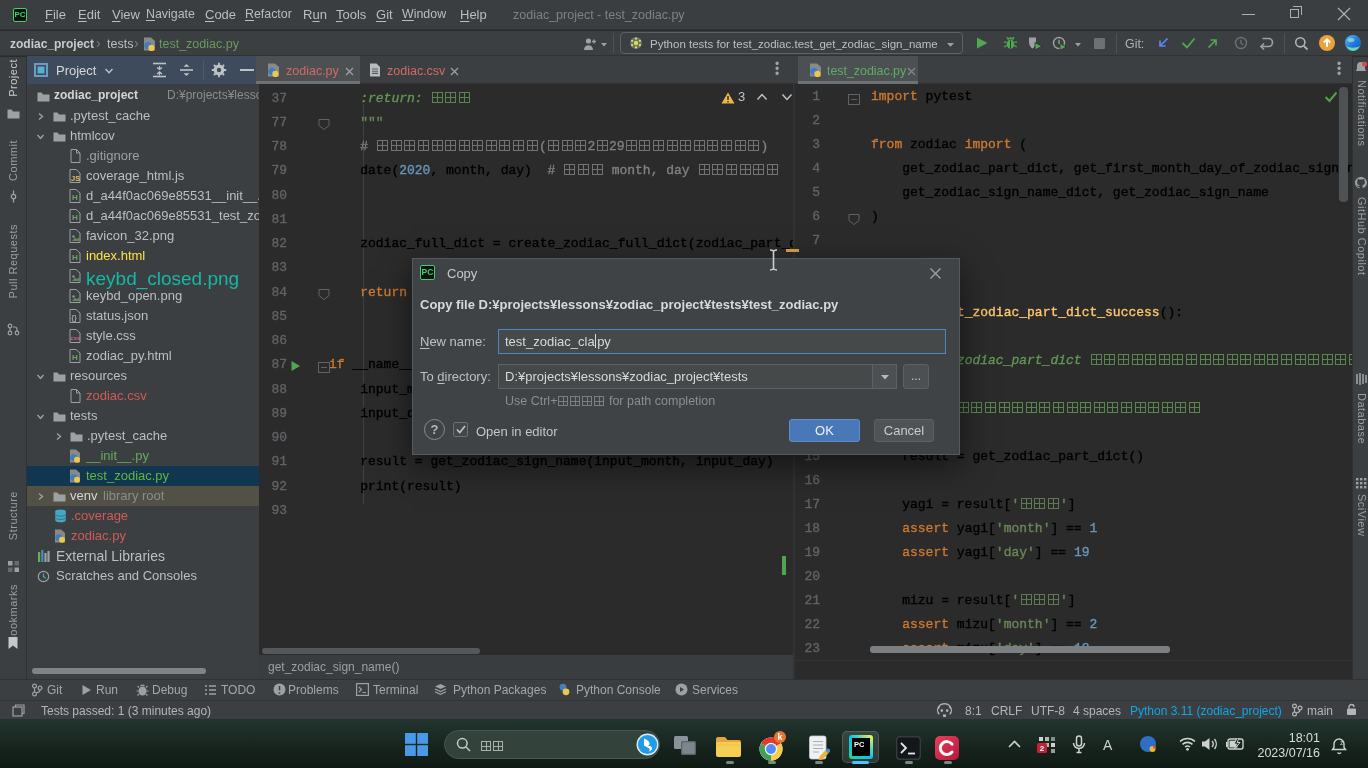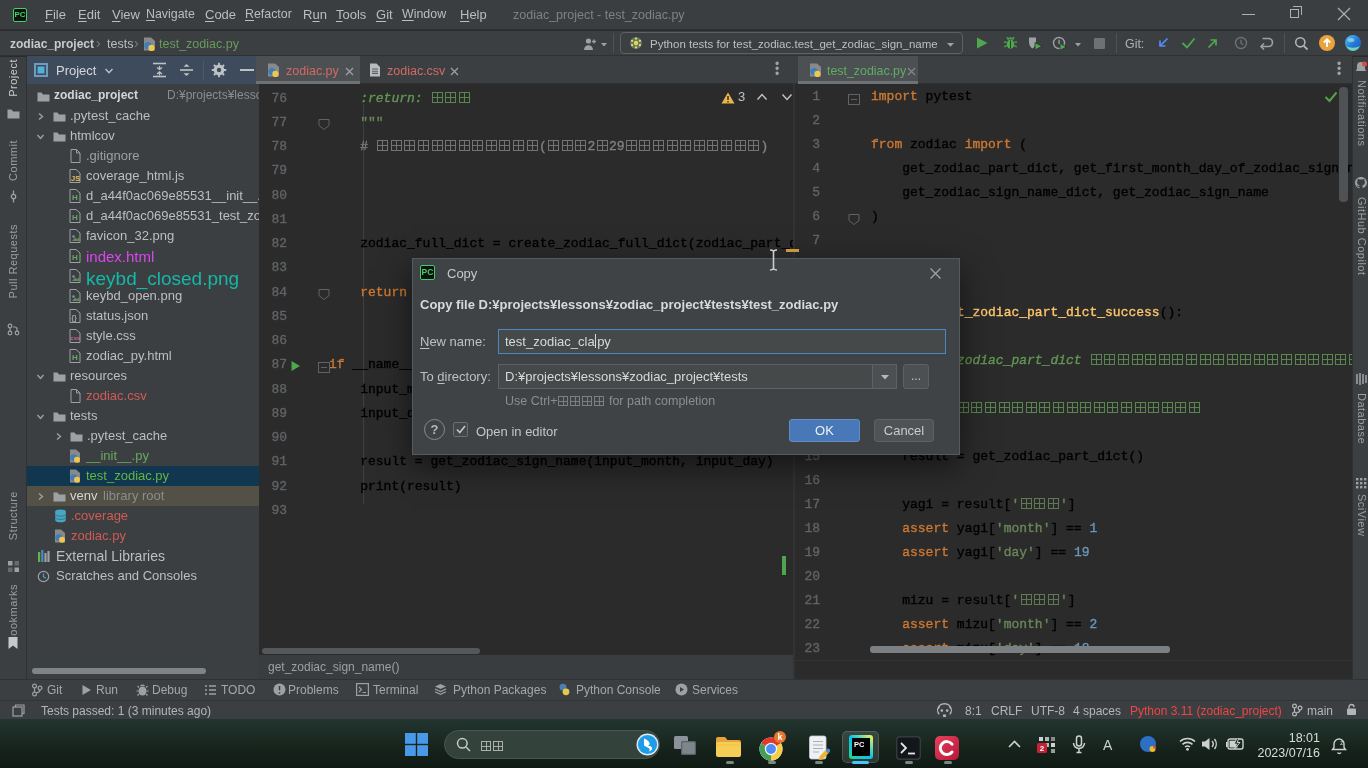--- a/index.html
+++ b/index.html
@@ -151,21 +151,21 @@
         <path d="M3 12l3-3.4 2 1.6 1.5-1.6 1 1.2V12z" fill="#6a8759"></path>
       </svg>
     </div>
 <div class="a" style="left:59px;top:144px;font-size:13px;color:#bcbec2;white-space:nowrap">favicon_32.png</div>
 <div class="a" style="left:42px;top:165px;width:12px;height:14px">
       <svg width="12" height="14" viewBox="0 0 12 14">
         <path d="M1 .5h6L11 4v9.5H1z" fill="none" stroke="#9da1a4"></path>
         <text x="3" y="11" font-size="8" fill="#67a862" font-family="Liberation Sans" font-weight="bold">H</text>
       </svg>
     </div>
-<div class="a" style="left:59px;top:164px;font-size:15px;color:#d946ef;white-space:nowrap">index.html</div>
+<div class="a" style="left:59px;top:164px;font-size:13px;color:#fde047;white-space:nowrap">index.html</div>
 <div class="a" style="left:42px;top:185px;width:12px;height:14px">
       <svg width="12" height="14" viewBox="0 0 12 14">
         <path d="M1 .5h6L11 4v9.5H1z" fill="none" stroke="#9da1a4"></path>
         <circle cx="4.5" cy="7.5" r="1.3" fill="#6897bb"></circle>
         <path d="M3 12l3-3.4 2 1.6 1.5-1.6 1 1.2V12z" fill="#6a8759"></path>
       </svg>
     </div>
 <div class="a" style="left:59px;top:184px;font-size:19px;color:#14b8a6;white-space:nowrap">keybd_closed.png</div>
 <div class="a" style="left:42px;top:205px;width:12px;height:14px">
       <svg width="12" height="14" viewBox="0 0 12 14">
@@ -342,41 +342,42 @@
     </svg>
   </div>
 <div class="a" style="left:827px;top:64px;font-size:12.4px;color:#5fad65">test_zodiac.py</div>
 <svg class="a" style="left:907px;top:67px" width="9" height="9" viewBox="0 0 9 9">
     <path d="M1 1l7 7M8 1L1 8" stroke="#85888b" stroke-width="1.2"></path>
   </svg>
 <div class="a" style="left:1337px;top:62px;color:#9fa2a5;font-size:12px;line-height:5px">•<br>•<br>•</div>
 
 <div class="a" style="left:259px;top:84px;width:534px;height:564px;overflow:hidden" id="led">
 <div class="a" style="left:104px;top:20px;width:1px;height:400px;background:#3e4042"></div>
-<div class="ln mono" style="left:0;top:6.5px;width:28px">76</div>
+<div class="ln mono" style="left:0;top:6.5px;width:28px">37</div>
 <div class="ln mono" style="left:0;top:30.8px;width:28px">77</div>
 <div class="ln mono" style="left:0;top:55.0px;width:28px">78</div>
 <div class="ln mono" style="left:0;top:79.2px;width:28px">79</div>
 <div class="ln mono" style="left:0;top:103.5px;width:28px">80</div>
 <div class="ln mono" style="left:0;top:127.8px;width:28px">81</div>
 <div class="ln mono" style="left:0;top:152.0px;width:28px">82</div>
 <div class="ln mono" style="left:0;top:176.2px;width:28px">83</div>
 <div class="ln mono" style="left:0;top:200.5px;width:28px">84</div>
 <div class="ln mono" style="left:0;top:224.8px;width:28px">85</div>
 <div class="ln mono" style="left:0;top:249.0px;width:28px">86</div>
 <div class="ln mono" style="left:0;top:273.2px;width:28px">87</div>
 <div class="ln mono" style="left:0;top:297.5px;width:28px">88</div>
 <div class="ln mono" style="left:0;top:321.8px;width:28px">89</div>
 <div class="ln mono" style="left:0;top:346.0px;width:28px">90</div>
 <div class="ln mono" style="left:0;top:370.2px;width:28px">91</div>
 <div class="ln mono" style="left:0;top:394.5px;width:28px">92</div>
 <div class="ln mono" style="left:0;top:418.8px;width:28px">93</div>
 <div class="a mono" style="left:70px;top:6.5px">    <span class="doc" style="">:return</span><span class="doc">: <b class="k"></b><b class="k"></b><b class="k"></b></span></div>
 <div class="a mono" style="left:70px;top:30.8px">    <span class="st">"""</span></div>
 <div class="a mono" style="left:70px;top:55.0px">    <span class="co"># <b class="k"></b><b class="k"></b><b class="k"></b><b class="k"></b><b class="k"></b><b class="k"></b><b class="k"></b><b class="k"></b><b class="k"></b><b class="k"></b><b class="k"></b><b class="k"></b>(<b class="k"></b><b class="k"></b><b class="k"></b>2<b class="k"></b>29<b class="k"></b><b class="k"></b><b class="k"></b><b class="k"></b><b class="k"></b><b class="k"></b><b class="k"></b><b class="k"></b><b class="k"></b><b class="k"></b>)</span></div>
+<div class="a mono" style="left:70px;top:79.2px">    date(<span class="nu">2020</span>, month, day)  <span class="co"># <b class="k"></b><b class="k"></b><b class="k"></b> month, day <b class="k"></b><b class="k"></b><b class="k"></b><b class="k"></b><b class="k"></b><b class="k"></b></span></div>
 <div class="a mono" style="left:70px;top:152.0px">    zodiac_full_dict = create_zodiac_full_dict(zodiac_part_dict)</div>
 <div class="a mono" style="left:70px;top:200.5px">    <span class="kw">return</span> zodiac_full_dict</div>
 <div class="a mono" style="left:70px;top:273.2px"><span class="kw">if</span> __name__ == <span class="st">"__main__"</span>:</div>
 <div class="a mono" style="left:70px;top:297.5px">    input_month = <span class="nu">int</span>(input())</div>
 <div class="a mono" style="left:70px;top:321.8px">    input_day = <span class="nu">int</span>(input())</div>
 <div class="a mono" style="left:70px;top:370.2px">    result = get_zodiac_sign_name(input_month, input_day)</div>
 <div class="a mono" style="left:70px;top:394.5px">    print(result)</div>
 <svg class="a" style="left:59px;top:35px" width="12" height="11" viewBox="0 0 12 11">
       <path d="M1 .5h10v6L6 10.5 1 6.5z" fill="none" stroke="#606366"></path>
     </svg>
@@ -627,21 +628,21 @@
 <svg class="a" style="left:936px;top:702px" width="17" height="16" viewBox="0 0 17 16">
     <path d="M8.5 1C4.4 1 1 4.2 1 8.2c0 1.7.6 3.3 1.7 4.5.4-.1.7-.5.7-1v-.8c-2-1.5-1.5-4 .1-4.6 0-.6.2-1 .5-1.4C3.6 3.6 5.8 2.6 8.5 2.6s4.9 1 4.5 2.3c.3.4.5.8.5 1.4 1.6.6 2.1 3.1.1 4.6v.8c0 .5.3.9.7 1a6.7 6.7 0 0 0 1.7-4.5C16 4.2 12.6 1 8.5 1z" fill="#b3b6b9"></path>
     <circle cx="5.8" cy="8.6" r="1.3" fill="#b3b6b9"></circle>
     <circle cx="11.2" cy="8.6" r="1.3" fill="#b3b6b9"></circle>
     <path d="M7 12.5h3v2.3a6 6 0 0 1-3 0z" fill="#b3b6b9"></path>
   </svg>
 <div class="a" style="left:965px;top:704px;font-size:12px;color:#b3b6b9">8:1</div>
 <div class="a" style="left:991px;top:704px;font-size:12px;color:#b3b6b9">CRLF</div>
 <div class="a" style="left:1031px;top:704px;font-size:12px;color:#b3b6b9">UTF-8</div>
 <div class="a" style="left:1073px;top:704px;font-size:12px;color:#b3b6b9">4 spaces</div>
-<div class="a" style="left:1130px;top:704px;font-size:12px;color:#ef4444">Python 3.11 (zodiac_project)</div>
+<div class="a" style="left:1130px;top:704px;font-size:12px;color:#0ea5e9">Python 3.11 (zodiac_project)</div>
 <svg class="a" style="left:1291px;top:703px" width="12" height="14" viewBox="0 0 12 14">
     <circle cx="3.5" cy="3" r="1.9" fill="none" stroke="#b3b6b9" stroke-width="1.2"></circle>
     <circle cx="3.5" cy="11" r="1.9" fill="none" stroke="#b3b6b9" stroke-width="1.2"></circle>
     <circle cx="9" cy="5" r="1.9" fill="none" stroke="#b3b6b9" stroke-width="1.2"></circle>
     <path d="M3.5 4.9v4.2M9 6.9c0 2-2 2.6-3.5 2.8" stroke="#b3b6b9" stroke-width="1.2" fill="none"></path>
   </svg>
 <div class="a" style="left:1307px;top:704px;font-size:12px;color:#b3b6b9">main</div>
 <svg class="a" style="left:1346px;top:703px" width="11" height="13" viewBox="0 0 11 13">
     <rect x="1" y="5.5" width="9" height="6.5" fill="#b3b6b9" rx="1"></rect>
     <path d="M3 5.5V4a2.5 2.5 0 0 1 5 0" fill="none" stroke="#b3b6b9" stroke-width="1.4"></path>

